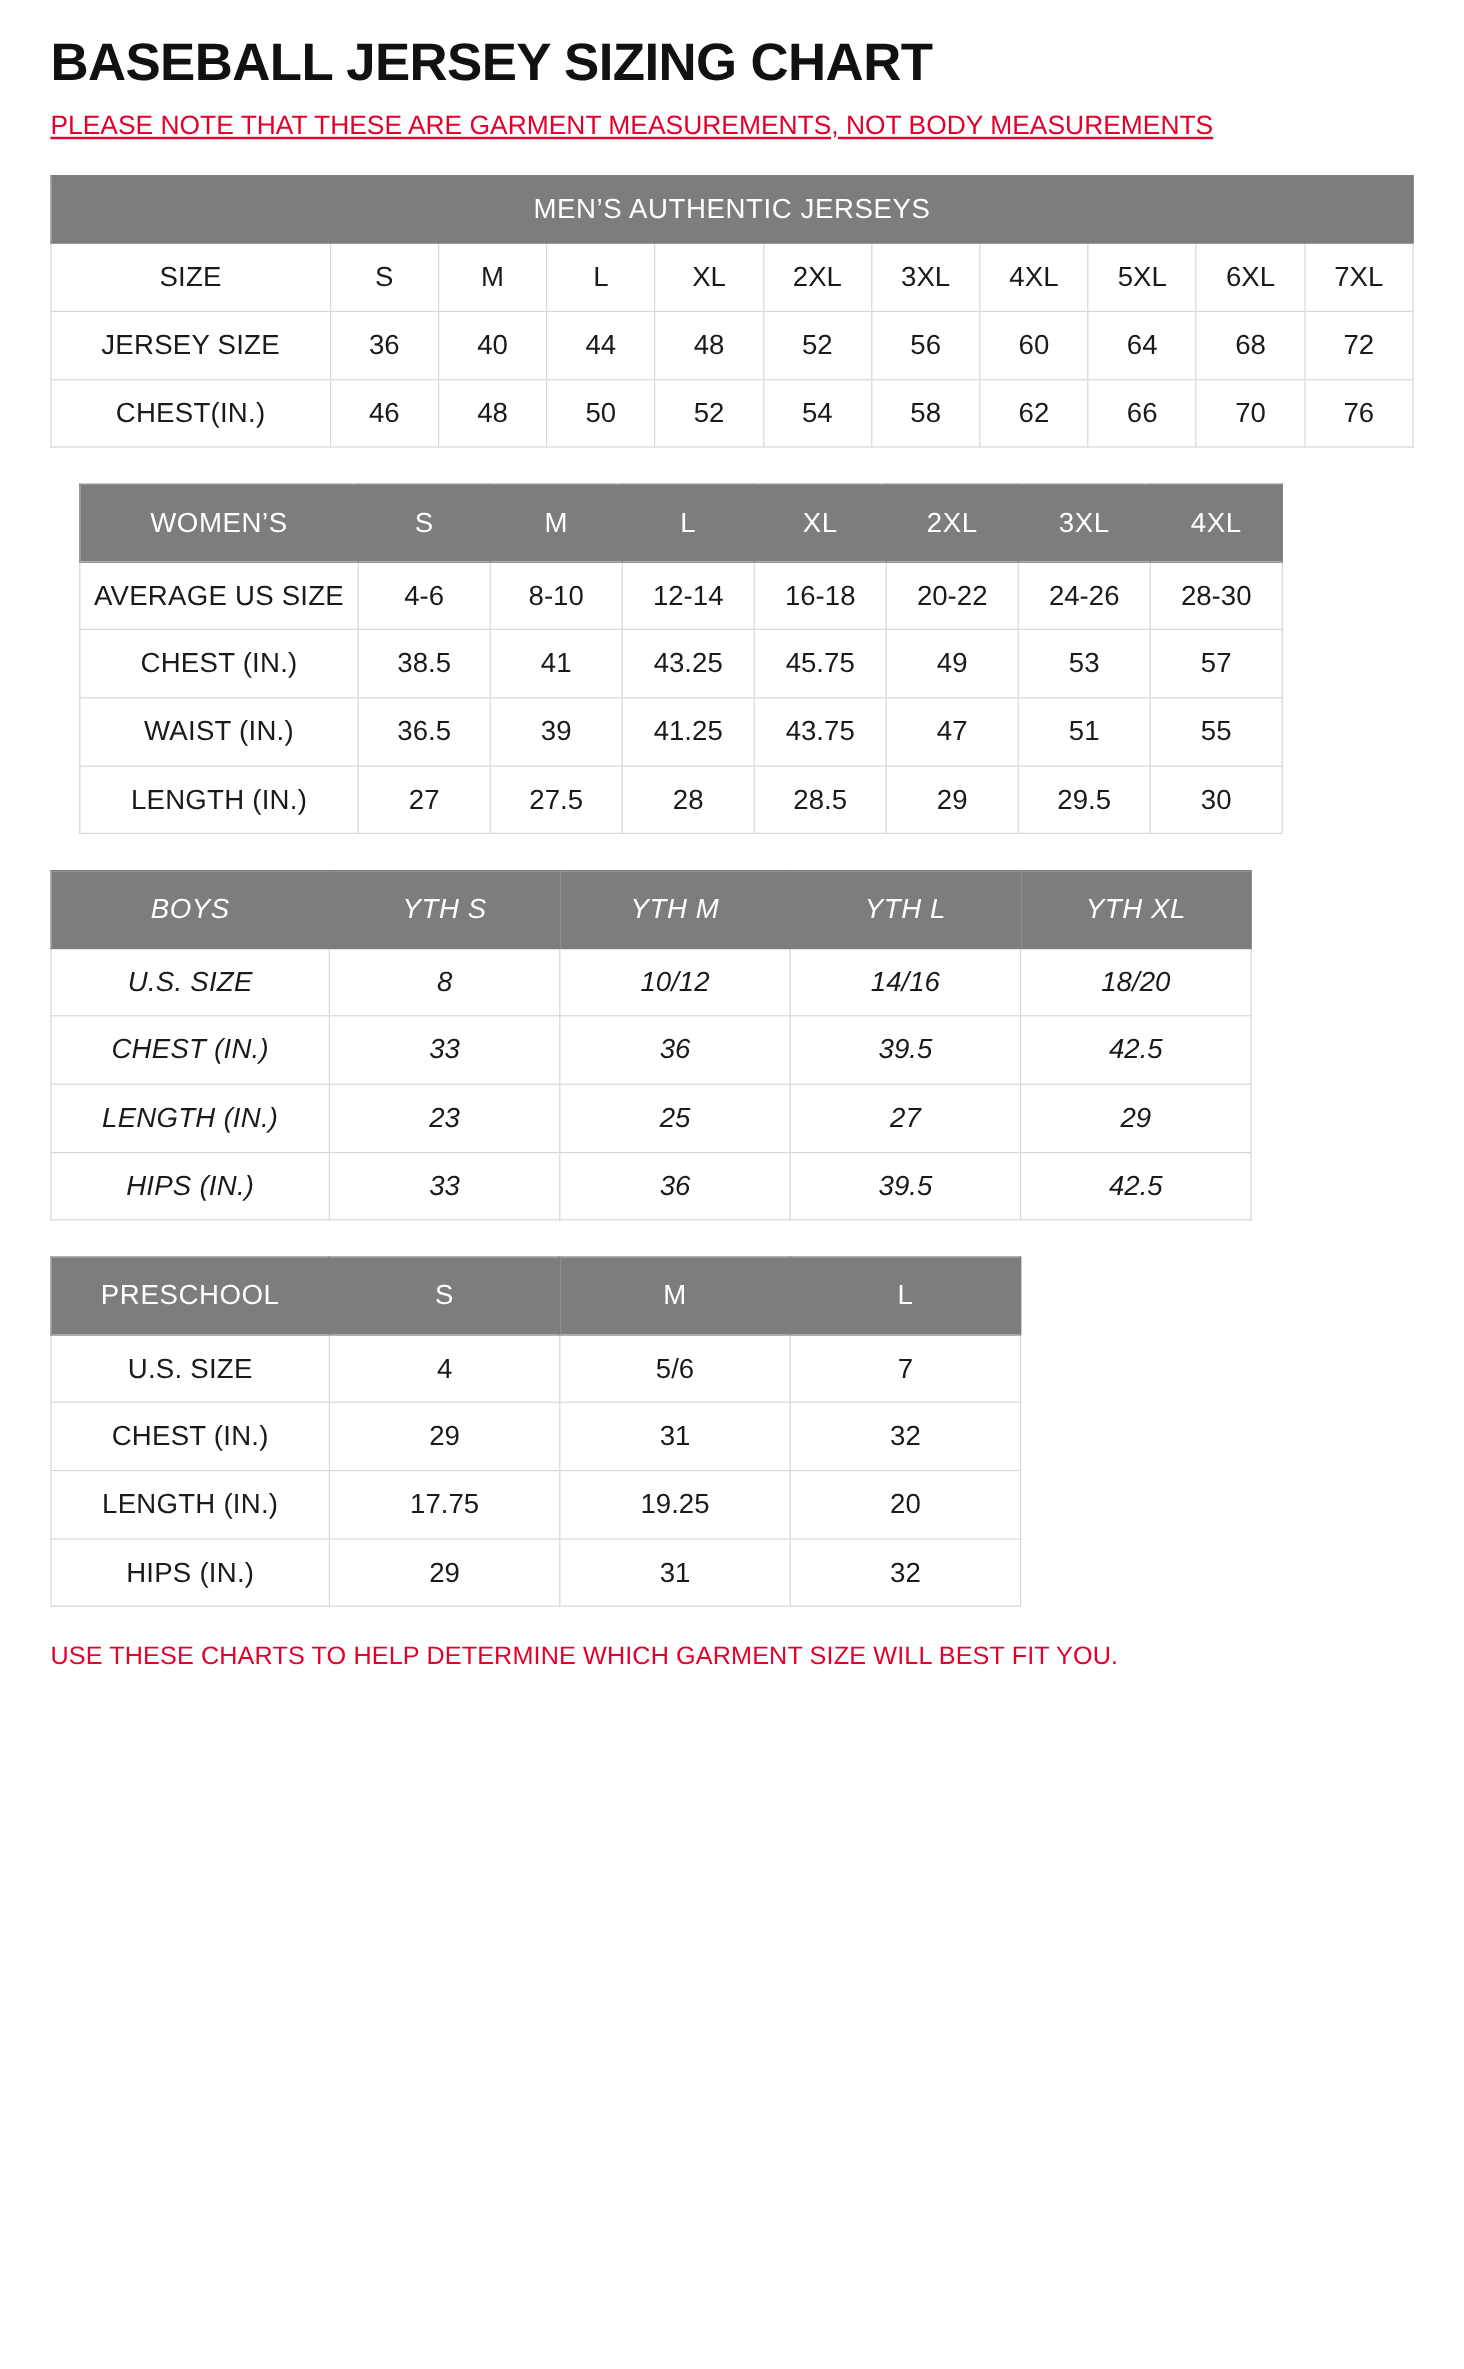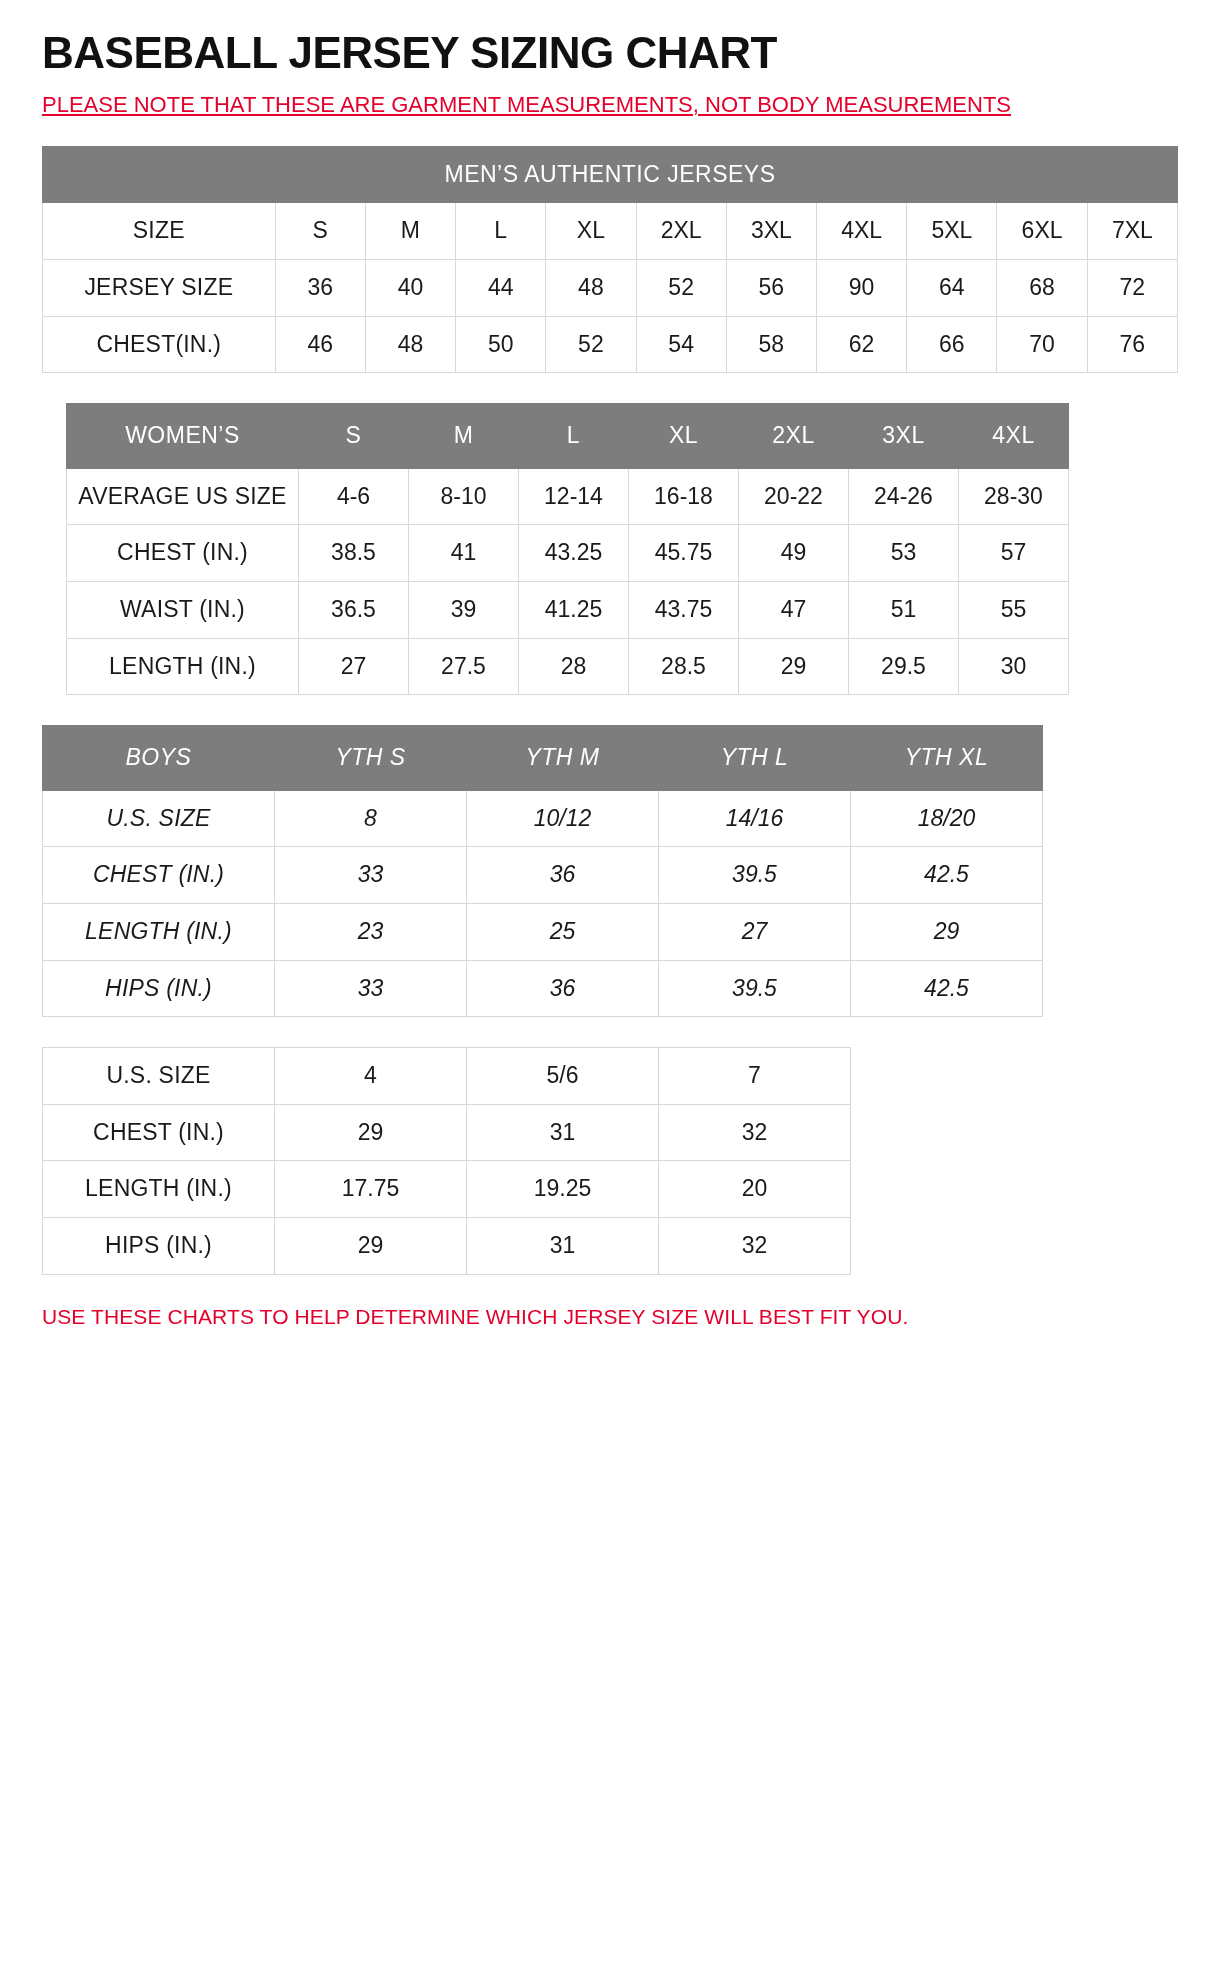--- a/index.html
+++ b/index.html
@@ -139,21 +139,21 @@
         <td>7XL</td>
       </tr>
       <tr>
         <td class="rowlabel">JERSEY SIZE</td>
         <td>36</td>
         <td>40</td>
         <td>44</td>
         <td>48</td>
         <td>52</td>
         <td>56</td>
-        <td>90</td>
+        <td>60</td>
         <td>64</td>
         <td>68</td>
         <td>72</td>
       </tr>
       <tr>
         <td class="rowlabel">CHEST(IN.)</td>
         <td>46</td>
         <td>48</td>
         <td>50</td>
         <td>52</td>
@@ -281,20 +281,26 @@
 
   <table class="chart" id="preschool-table">
     <colgroup>
       <col class="lbl">
         <col class="sz">
         <col class="sz">
         <col class="sz">
     </colgroup>
     <tbody>
       <tr>
+        <td class="hdr-cell">PRESCHOOL</td>
+        <td class="hdr-cell">S</td>
+        <td class="hdr-cell">M</td>
+        <td class="hdr-cell">L</td>
+      </tr>
+      <tr>
         <td class="rowlabel">U.S. SIZE</td>
         <td>4</td>
         <td>5/6</td>
         <td>7</td>
       </tr>
       <tr>
         <td class="rowlabel">CHEST (IN.)</td>
         <td>29</td>
         <td>31</td>
         <td>32</td>
@@ -307,15 +313,15 @@
       </tr>
       <tr>
         <td class="rowlabel">HIPS (IN.)</td>
         <td>29</td>
         <td>31</td>
         <td>32</td>
       </tr>
     </tbody>
   </table>
 
-  <div class="footnote">USE THESE CHARTS TO HELP DETERMINE WHICH JERSEY SIZE WILL BEST FIT YOU.</div>
+  <div class="footnote">USE THESE CHARTS TO HELP DETERMINE WHICH GARMENT SIZE WILL BEST FIT YOU.</div>
 
 </div>
 
 </body></html>

